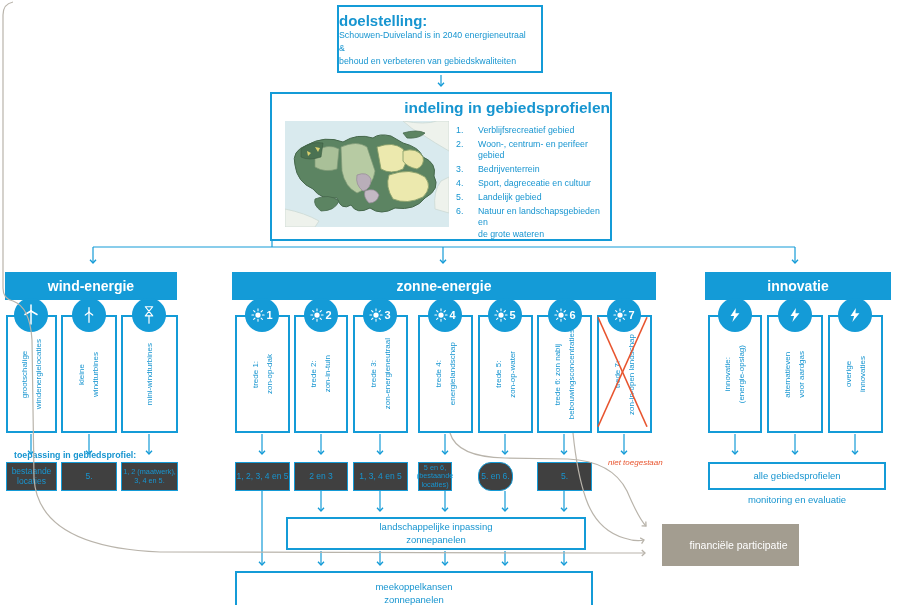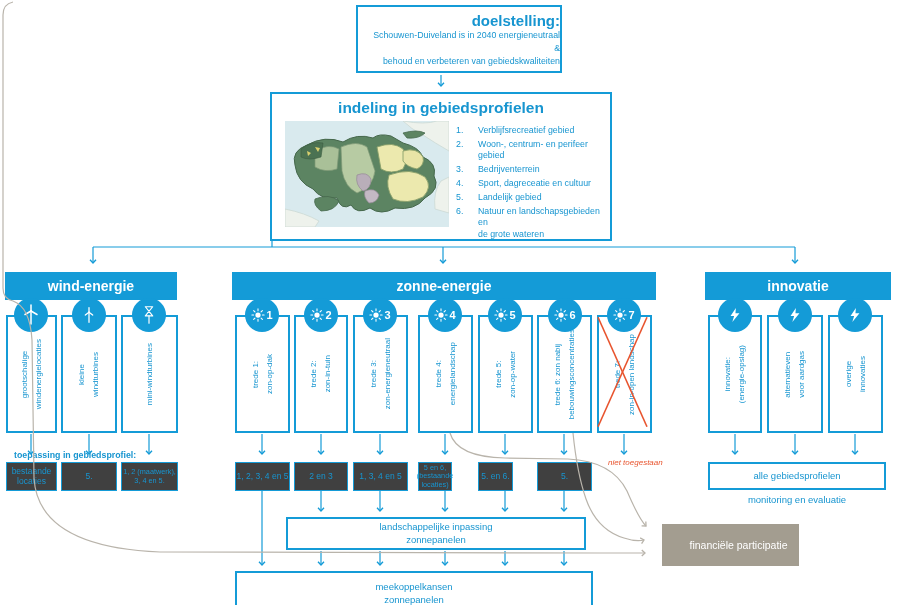--- a/index.html
+++ b/index.html
@@ -2,26 +2,26 @@
 <html><head>
 <meta charset="utf-8">
 <style>
   html,body{margin:0;padding:0;background:#fff;}
   #stage{position:relative;width:904px;height:605px;background:#fff;
          font-family:"Liberation Sans", sans-serif;overflow:hidden;}
   .blue-border{border:2px solid #149bd7;background:#fff;box-sizing:border-box;}
   .abs{position:absolute;}
   .btxt{color:#1795d0;}
   
-  .goal{left:356px;top:5px;width:206px;height:68px;text-align:right;}
+  .goal{left:337px;top:5px;width:206px;height:68px;text-align:left;}
   .goal-title{font-size:15px;font-weight:bold;margin-top:5px;}
   .goal-line{font-size:8.8px;line-height:1.45;}
   
   .profiles{left:270px;top:92px;width:342px;height:149px;}
-  .profiles-title{text-align:center;font-size:15.5px;font-weight:bold;margin-top:5px;}
+  .profiles-title{text-align:right;font-size:15.5px;font-weight:bold;margin-top:5px;}
   .map-wrap{position:absolute;left:13px;top:27px;width:164px;height:106px;}
   .plist{position:absolute;left:184px;top:31px;width:152px;font-size:8.8px;}
   .plist-row{display:flex;margin-bottom:2.5px;line-height:1.3;}
   .plist-num{width:22px;flex:0 0 22px;}
   .plist-label{white-space:pre-line;}
   
   .sec-header{height:28px;background:#149bd7;color:#fff;font-weight:bold;font-size:14px;
               display:flex;align-items:center;justify-content:center;top:272px;z-index:2;}
   
   .col-box{top:315px;height:118px;border:2px solid #149bd7;background:#fff;box-sizing:border-box;
@@ -318,21 +318,21 @@
   <div class="abs res-box btxt" style="left:61px;width:56px;">5.</div>
   <div class="abs res-box btxt res-small" style="left:121px;width:57px;">1, 2 (maatwerk),
 3, 4 en 5.</div>
 
   <div class="abs res-box btxt" style="left:235px;width:55px;">1, 2, 3, 4 en 5</div>
   <div class="abs res-box btxt" style="left:294px;width:54px;">2 en 3</div>
   <div class="abs res-box btxt" style="left:353px;width:55px;">1, 3, 4 en 5</div>
   <div class="abs res-box btxt res-small" style="left:418px;width:34px;">5 en 6,
 (bestaande
 locaties)</div>
-  <div class="abs res-box btxt" style="left:478px;width:35px;">5. en 6.</div>
+  <div class="abs res-box btxt" style="left:478px;width:35px;border-radius:13px;">5. en 6.</div>
   <div class="abs res-box btxt" style="left:537px;width:55px;">5.</div>
   <div class="abs niet">niet toegestaan</div>
 
   <div class="abs wide-box btxt" style="left:286px;top:517px;width:300px;height:33px;">landschappelijke inpassing
 zonnepanelen</div>
   <div class="abs wide-box btxt" style="left:235px;top:571px;width:358px;height:45px;">meekoppelkansen
 zonnepanelen</div>
 
   <div class="abs wide-box btxt" style="left:708px;top:462px;width:178px;height:28px;">alle gebiedsprofielen</div>
   <div class="abs btxt monitoring">monitoring en evaluatie</div>

